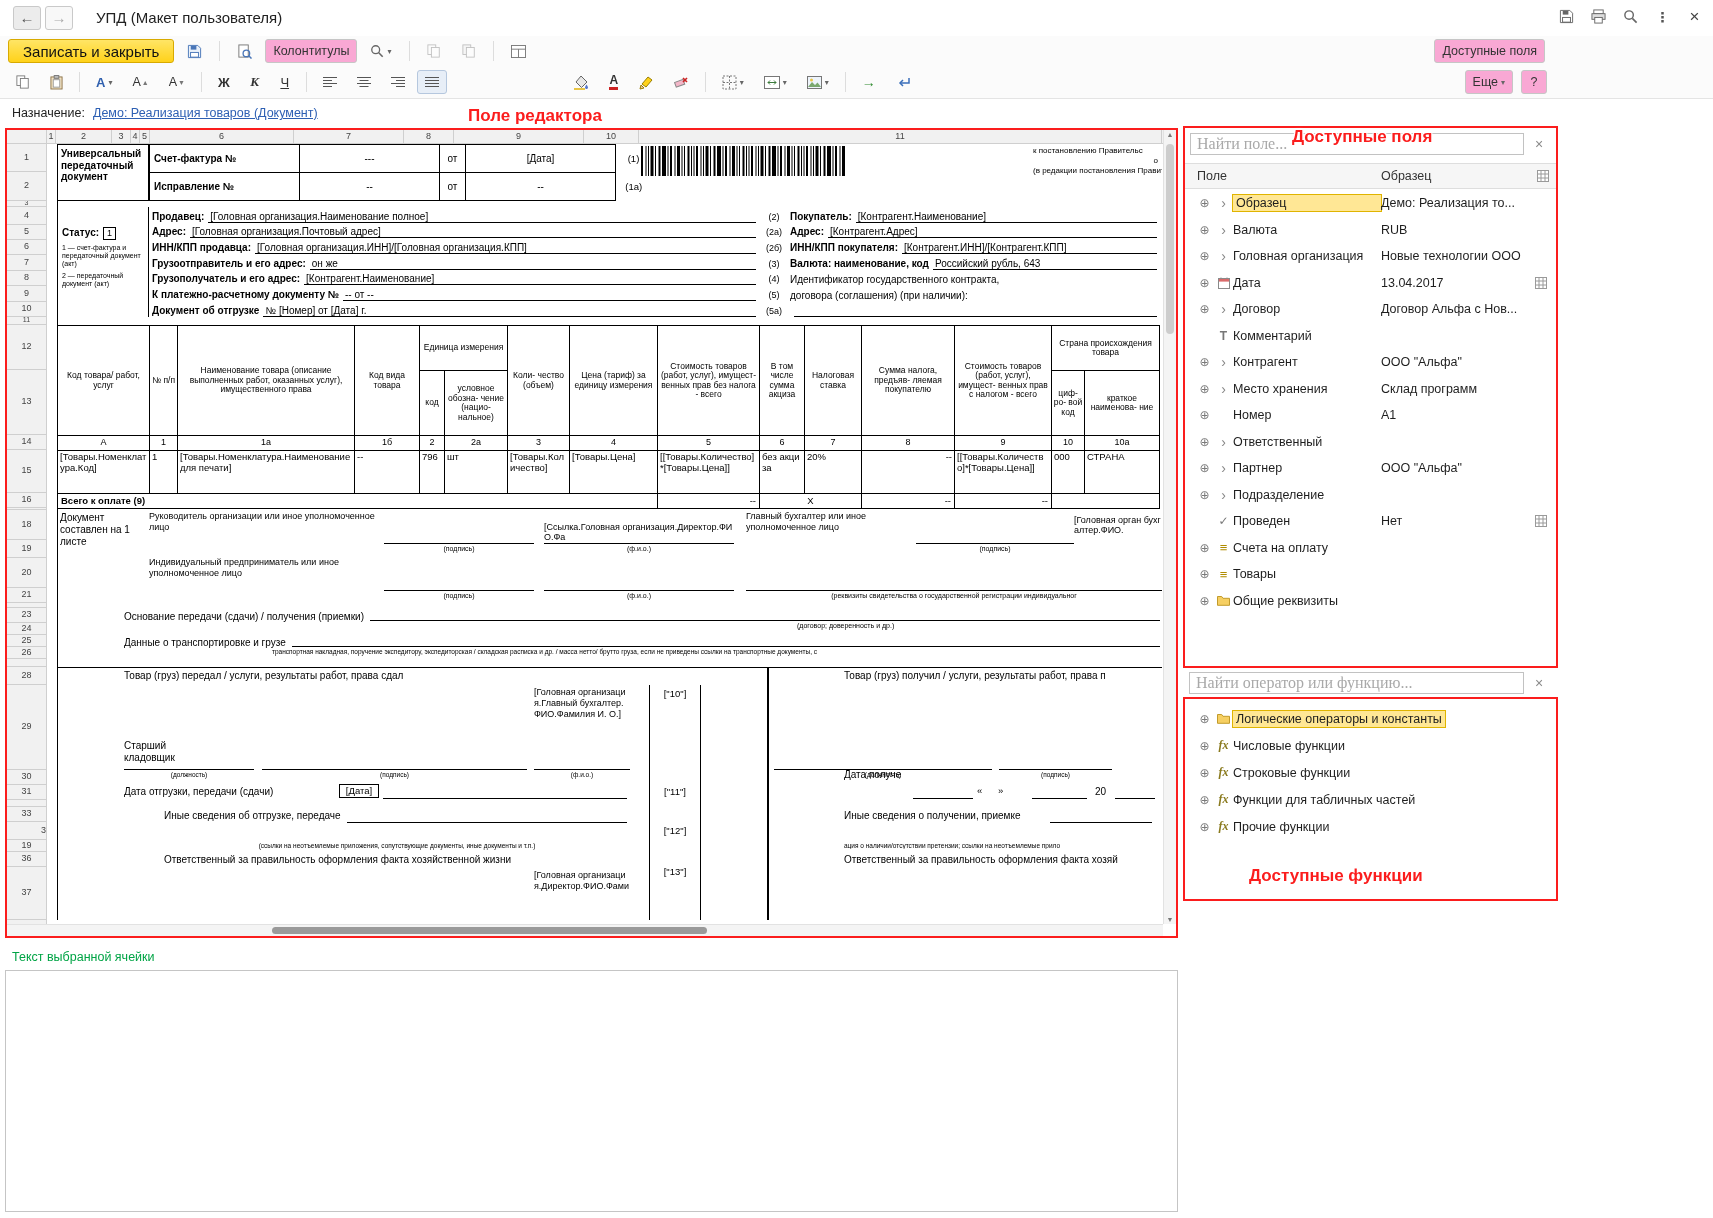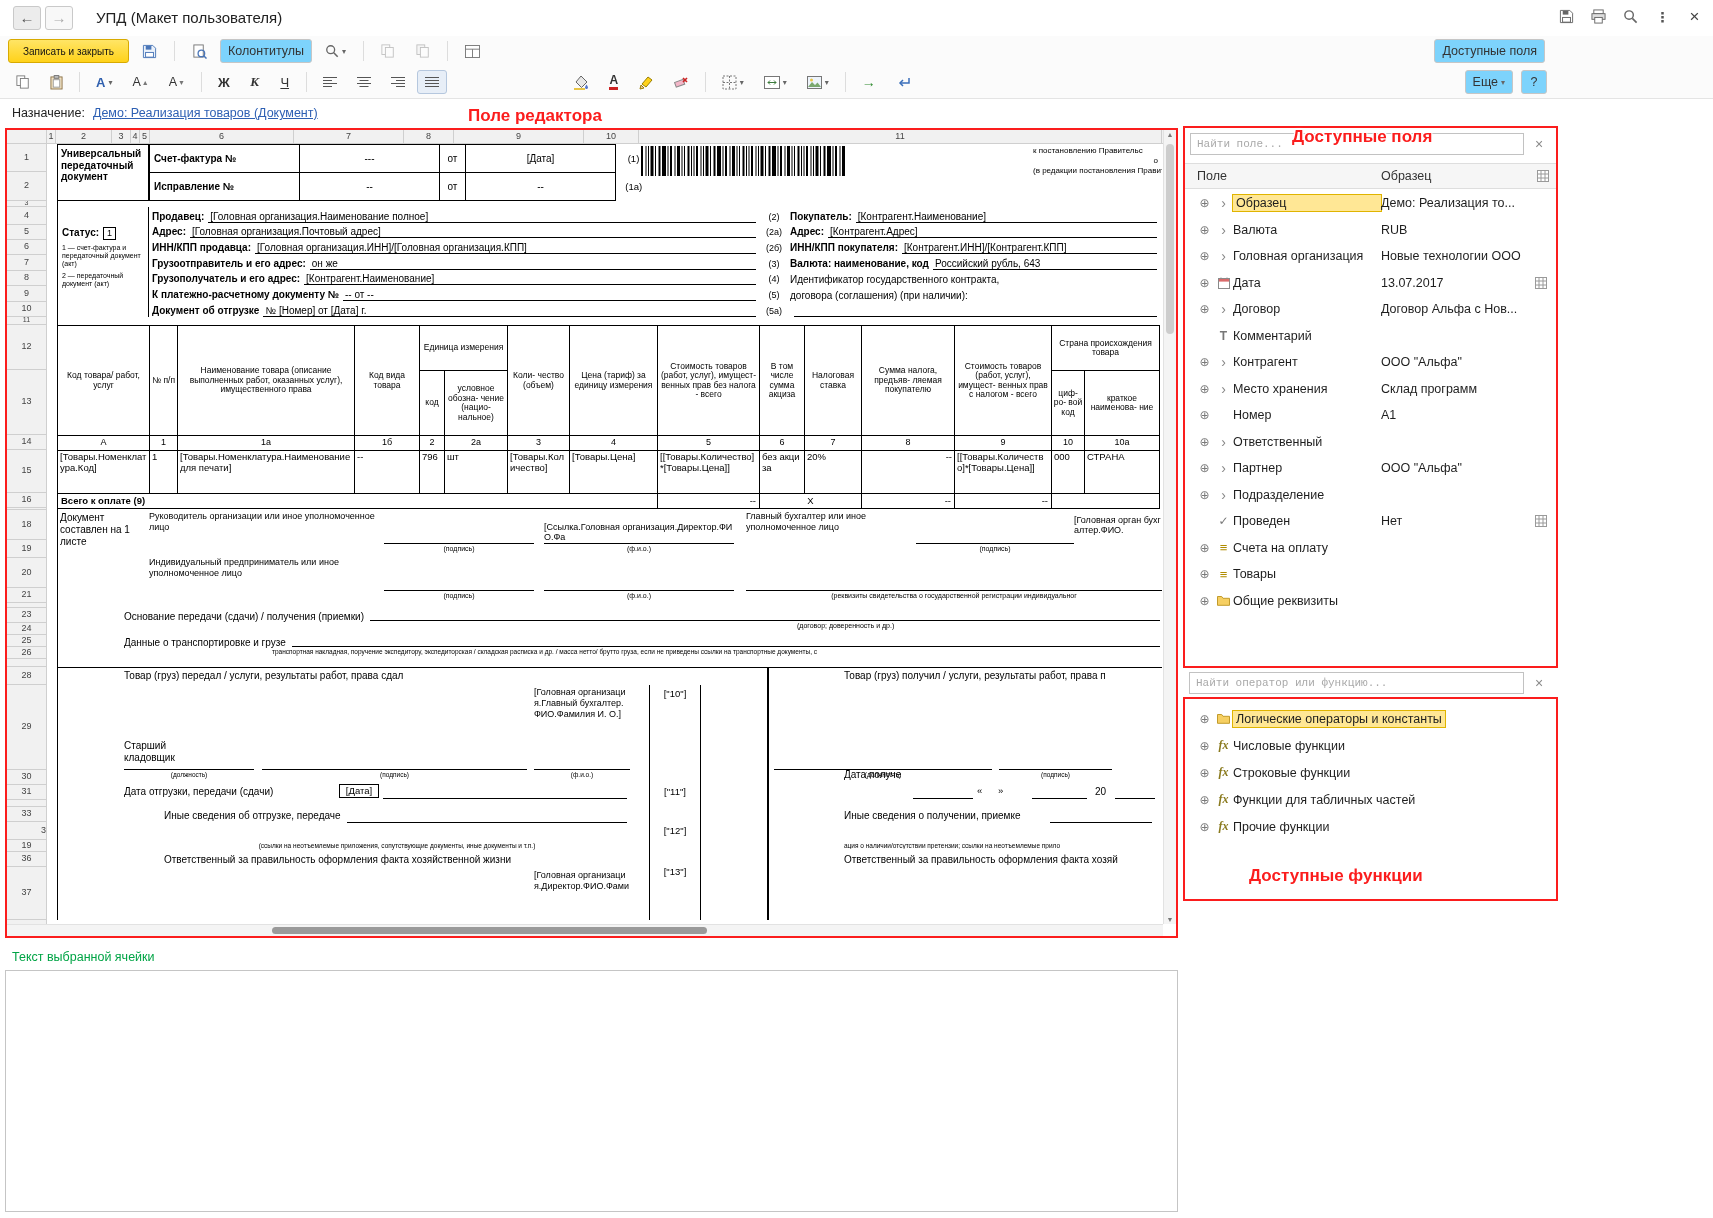--- a/index.html
+++ b/index.html
@@ -15,23 +15,23 @@
   .nav-btn.f {left:45px;background:#f8f8f8;color:#a9a9a9;}
   .win-title {position:absolute;left:96px;top:9px;font-size:15px;color:#222;}
   .win-icons {position:absolute;right:10px;top:8px;display:flex;gap:15px;align-items:center;}
   .wic {display:inline-flex;align-items:center;justify-content:center;width:17px;height:17px;color:#555;font-size:15px;}
   .wic.kebab {font-size:14px;font-weight:bold;}
   .wic.close {font-size:17px;color:#444;}
 
   
   .tb1 {position:absolute;left:0;top:36px;width:100%;height:30px;background:#fbfbfb;display:flex;align-items:center;padding:0 8px;gap:5px;}
   .tb2 {position:absolute;left:0;top:66px;width:100%;height:33px;background:#fbfbfb;border-bottom:1px solid #e4e4e4;display:flex;align-items:center;padding:0 8px;gap:4px;}
-  .btn-yellow {height:24px;padding:0 14px;background:linear-gradient(#ffe566,#ffd21a);border:1px solid #d8aa00;border-radius:3px;font-size:10px;color:#111;}
+  .btn-yellow {height:24px;padding:0 14px;background:linear-gradient(#ffe566,#ffd21a);border:1px solid #d8aa00;border-radius:3px;font-size:15px;color:#111;}
   .tb-btn {height:24px;min-width:26px;border:1px solid transparent;border-radius:3px;display:inline-flex;align-items:center;justify-content:center;font-size:12.5px;color:#333;padding:0 7px;}
-  .tb-btn.bordered {border-color:#c6c6c6;background:#7dd3fc;}
+  .tb-btn.bordered {border-color:#c6c6c6;background:#f9a8d4;}
   .tb-btn.pressed {border-color:#b5c7de;background:#e7eef7;}
   .tb-btn.dis {opacity:.45;}
   .tb-sep {width:1px;height:20px;background:#ddd;margin:0 4px;flex:0 0 auto;}
   .rightgrp1 {margin-left:auto;margin-right:160px;}
   .rightgrp2 {margin-left:auto;display:flex;gap:8px;margin-right:158px;}
   .dd {font-size:8px;color:#666;margin-left:3px;}
   .tiny {font-size:7px;color:#777;margin-left:1px;}
   .fcA {color:#2f5fae;font-weight:bold;font-size:13px;}
   .fb {font-weight:bold;font-size:13px;}
   .fi {font-style:italic;font-family:"Liberation Serif",serif;font-weight:bold;font-size:13px;}
@@ -127,21 +127,21 @@
   .vscroll {position:absolute;right:0;top:0;width:13px;bottom:12px;background:#f4f4f4;border-left:1px solid #e2e2e2;}
   .vthumb {position:absolute;left:2px;right:2px;top:14px;height:190px;background:#cdcdcd;border-radius:4px;}
   .sarr {position:absolute;left:0;right:0;text-align:center;font-size:7px;color:#777;}
   .sarr.up {top:1px;} .sarr.dn {bottom:1px;}
   .hscroll {position:absolute;left:0;bottom:0;right:13px;height:12px;background:#f4f4f4;border-top:1px solid #e2e2e2;}
   .hthumb {position:absolute;top:2px;bottom:2px;left:265px;width:435px;background:#9a9a9a;border-radius:4px;}
 
   
   .fields-panel {position:absolute;left:1183px;top:126px;width:375px;height:542px;border:2px solid #fb1d1d;background:#fff;z-index:10;}
   .fp-search,.fn-search {display:flex;align-items:center;gap:6px;padding:5px 8px 0 5px;}
-  .p-input {flex:1;height:22px;border:1px solid #c2c2c2;font-size:11px;padding:2px 6px;font-family:Liberation Mono, monospace;color:#333;}
+  .p-input {flex:1;height:22px;border:1px solid #c2c2c2;font-size:16px;padding:2px 6px;font-family:Liberation Serif, serif;color:#333;}
   .p-input::placeholder {color:#a9a9a9;}
   .x-btn {width:18px;text-align:center;color:#8a8a8a;font-size:14px;cursor:pointer;}
   .fp-head {position:relative;height:26px;margin-top:8px;background:#f6f6f6;border-top:1px solid #dedede;border-bottom:1px solid #dedede;font-size:12.5px;color:#333;}
   .fh-field {position:absolute;left:12px;top:5px;}
   .fh-sample {position:absolute;left:196px;top:5px;}
   .fh-gear {position:absolute;right:7px;top:6px;}
   .fp-rows {padding-top:1px;}
   .frow {display:flex;align-items:center;height:26.5px;padding-left:10px;}
   .ic {width:19px;display:inline-flex;justify-content:center;align-items:center;flex:0 0 auto;}
   .ic.plus {color:#7a7a7a;font-size:12px;}
@@ -842,21 +842,21 @@
       <div class="frow">
         <span class="ic plus">⊕</span>
         <span class="ic">
           <svg width="12" height="12" viewBox="0 0 12 12">
             <rect x="0.5" y="1.5" width="11" height="10" fill="#fff" stroke="#8a8a8a"></rect>
             <rect x="1" y="2" width="10" height="2.6" fill="#d96b6b"></rect>
             <path d="M3 1.5v-1M9 1.5v-1" stroke="#8a8a8a"></path>
           </svg>
         </span>
         <span class="f-name">Дата</span>
-        <span class="f-sample">13.07.2017</span>
+        <span class="f-sample">13.04.2017</span>
         <span class="ic act">
           <svg width="12" height="12" viewBox="0 0 12 12">
             <rect x="0.5" y="0.5" width="11" height="11" fill="#fff" stroke="#9a9a9a"></rect>
             <path d="M0.5 4h11M0.5 8h11M4 0.5v11M8 0.5v11" stroke="#9a9a9a"></path>
           </svg>
         </span>
       </div>
       <div class="frow">
         <span class="ic plus">⊕</span>
         <span class="ic chev">›</span>

